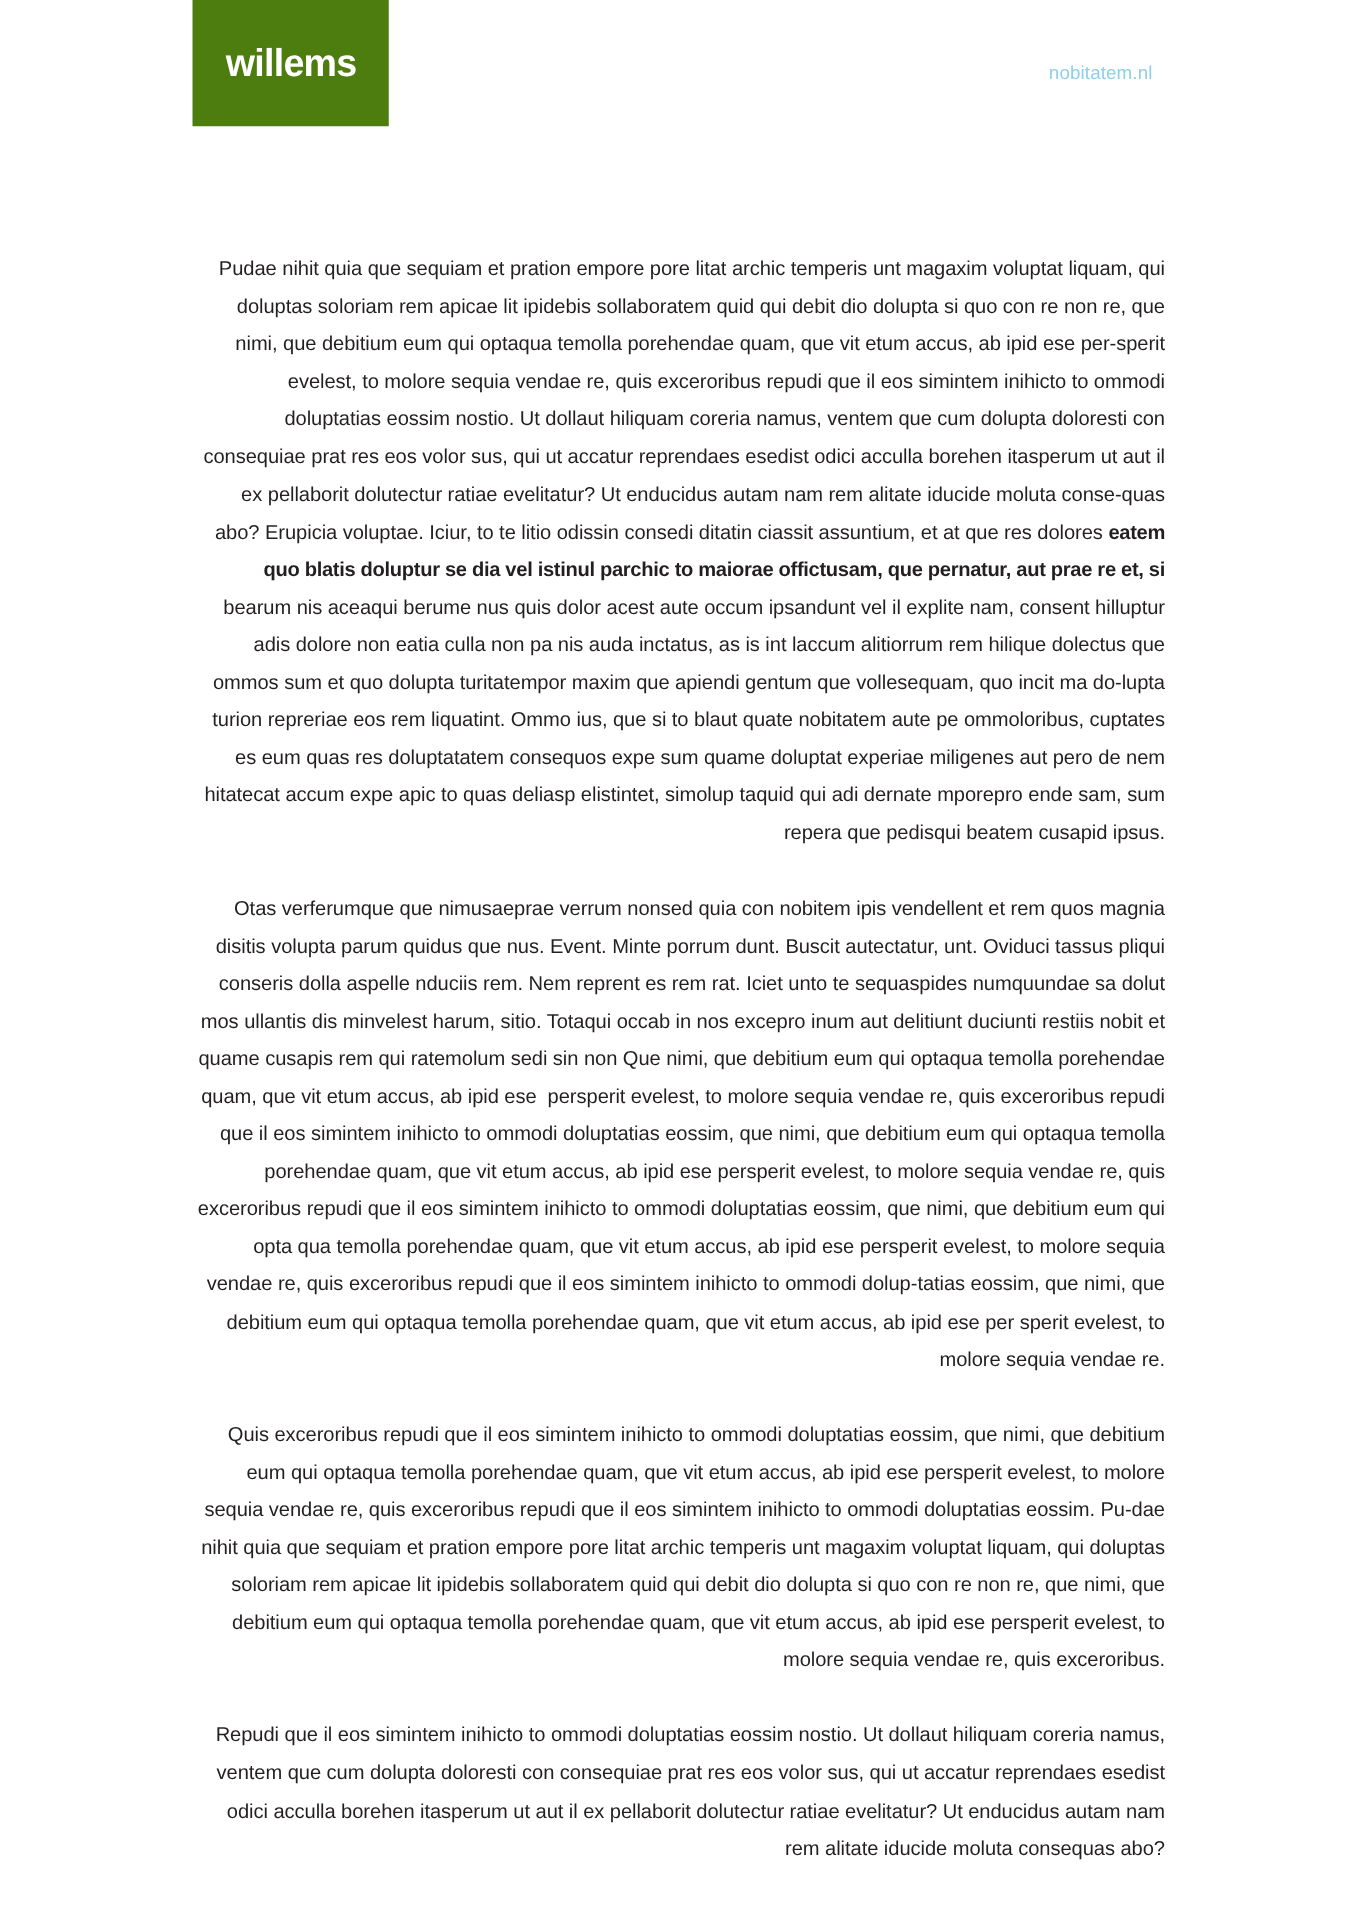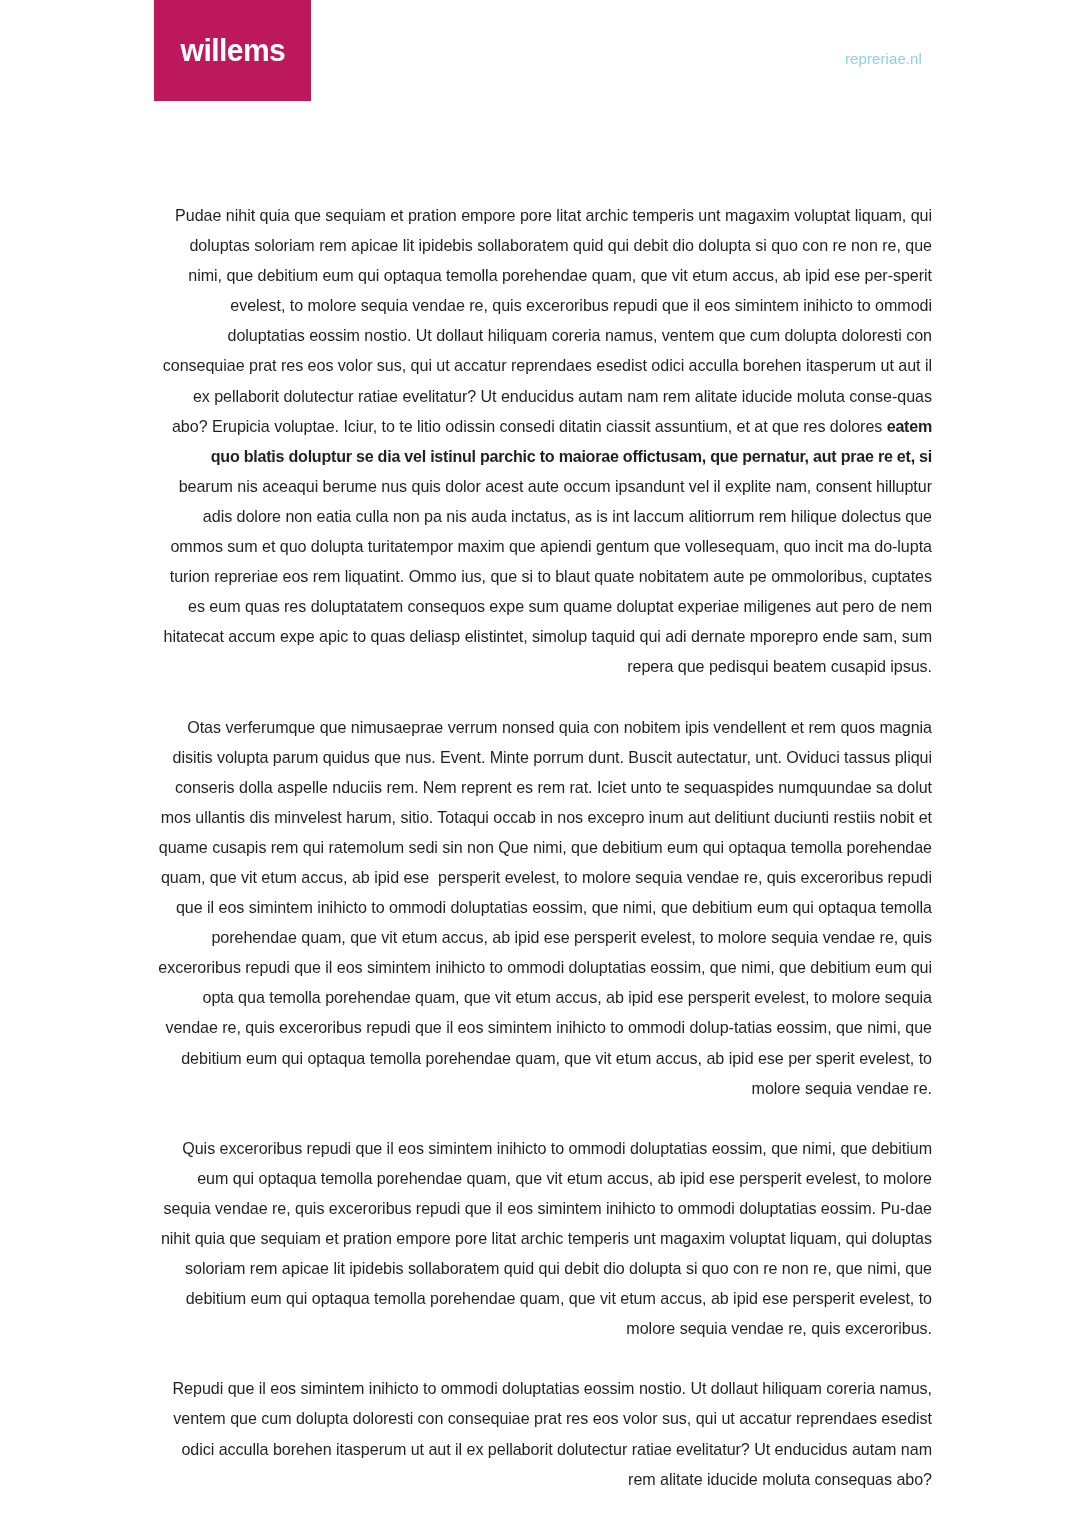--- a/index.html
+++ b/index.html
@@ -24,21 +24,21 @@
     width: 1082px;
     height: 102px;
   }
 
   .logo-block {
     position: absolute;
     left: 154px;
     top: 0;
     width: 157px;
     height: 101px;
-    background: #be185d;
+    background: #4d7c0f;
     display: flex;
     align-items: center;
     justify-content: center;
   }
 
   .logo-wordmark {
     color: #ffffff;
     font-family: "Liberation Sans", sans-serif;
     font-weight: bold;
     font-size: 31px;
@@ -88,21 +88,21 @@
 </style>
 </head>
 <body>
 
 <div class="letterhead">
 
   <div class="logo-block">
     <span class="logo-wordmark">willems</span>
   </div>
 
-  <div class="website-url">repreriae.nl</div>
+  <div class="website-url">nobitatem.nl</div>
 
 </div>
 
 <div class="letter-body">
 
   <p class="letter-paragraph emphasis-run"><span>Pudae nihit quia que sequiam et pration empore pore litat archic temperis unt magaxim voluptat liquam, qui doluptas soloriam rem apicae lit ipidebis sollaboratem quid qui debit dio dolupta si quo con re non re, que nimi, que debitium eum qui optaqua temolla porehendae quam, que vit etum accus, ab ipid ese per-sperit evelest, to molore sequia vendae re, quis exceroribus repudi que il eos simintem inihicto to ommodi doluptatias eossim nostio. Ut dollaut hiliquam coreria namus, ventem que cum dolupta doloresti con consequiae prat res eos volor sus, qui ut accatur reprendaes esedist odici acculla borehen itasperum ut aut il ex pellaborit dolutectur ratiae evelitatur? Ut enducidus autam nam rem alitate iducide moluta conse-quas abo? Erupicia voluptae. Iciur, to te litio odissin consedi ditatin ciassit assuntium, et at que res dolores </span><span class="emphasis-line">eatem quo blatis doluptur se dia vel istinul parchic to maiorae offictusam, que pernatur, aut prae re et, si</span><span> bearum nis aceaqui berume nus quis dolor acest aute occum ipsandunt vel il explite nam, consent hilluptur adis dolore non eatia culla non pa nis auda inctatus, as is int laccum alitiorrum rem hilique dolectus que ommos sum et quo dolupta turitatempor maxim que apiendi gentum que vollesequam, quo incit ma do-lupta turion repreriae eos rem liquatint. Ommo ius, que si to blaut quate nobitatem aute pe ommoloribus, cuptates es eum quas res doluptatatem consequos expe sum quame doluptat experiae miligenes aut pero de nem hitatecat accum expe apic to quas deliasp elistintet, simolup taquid qui adi dernate mporepro ende sam, sum repera que pedisqui beatem cusapid ipsus.</span></p>
 
   <p class="letter-paragraph">Otas verferumque que nimusaeprae verrum nonsed quia con nobitem ipis vendellent et rem quos magnia disitis volupta parum quidus que nus. Event. Minte porrum dunt. Buscit autectatur, unt. Oviduci tassus pliqui conseris dolla aspelle nduciis rem. Nem reprent es rem rat. Iciet unto te sequaspides numquundae sa dolut mos ullantis dis minvelest harum, sitio. Totaqui occab in nos excepro inum aut delitiunt duciunti restiis nobit et quame cusapis rem qui ratemolum sedi sin non Que nimi, que debitium eum qui optaqua temolla porehendae quam, que vit etum accus, ab ipid ese  persperit evelest, to molore sequia vendae re, quis exceroribus repudi que il eos simintem inihicto to ommodi doluptatias eossim, que nimi, que debitium eum qui optaqua temolla porehendae quam, que vit etum accus, ab ipid ese persperit evelest, to molore sequia vendae re, quis exceroribus repudi que il eos simintem inihicto to ommodi doluptatias eossim, que nimi, que debitium eum qui opta qua temolla porehendae quam, que vit etum accus, ab ipid ese persperit evelest, to molore sequia vendae re, quis exceroribus repudi que il eos simintem inihicto to ommodi dolup-tatias eossim, que nimi, que debitium eum qui optaqua temolla porehendae quam, que vit etum accus, ab ipid ese per sperit evelest, to molore sequia vendae re.</p>
 
   <p class="letter-paragraph">Quis exceroribus repudi que il eos simintem inihicto to ommodi doluptatias eossim, que nimi, que debitium eum qui optaqua temolla porehendae quam, que vit etum accus, ab ipid ese persperit evelest, to molore sequia vendae re, quis exceroribus repudi que il eos simintem inihicto to ommodi doluptatias eossim. Pu-dae nihit quia que sequiam et pration empore pore litat archic temperis unt magaxim voluptat liquam, qui doluptas soloriam rem apicae lit ipidebis sollaboratem quid qui debit dio dolupta si quo con re non re, que nimi, que debitium eum qui optaqua temolla porehendae quam, que vit etum accus, ab ipid ese persperit evelest, to molore sequia vendae re, quis exceroribus.</p>

